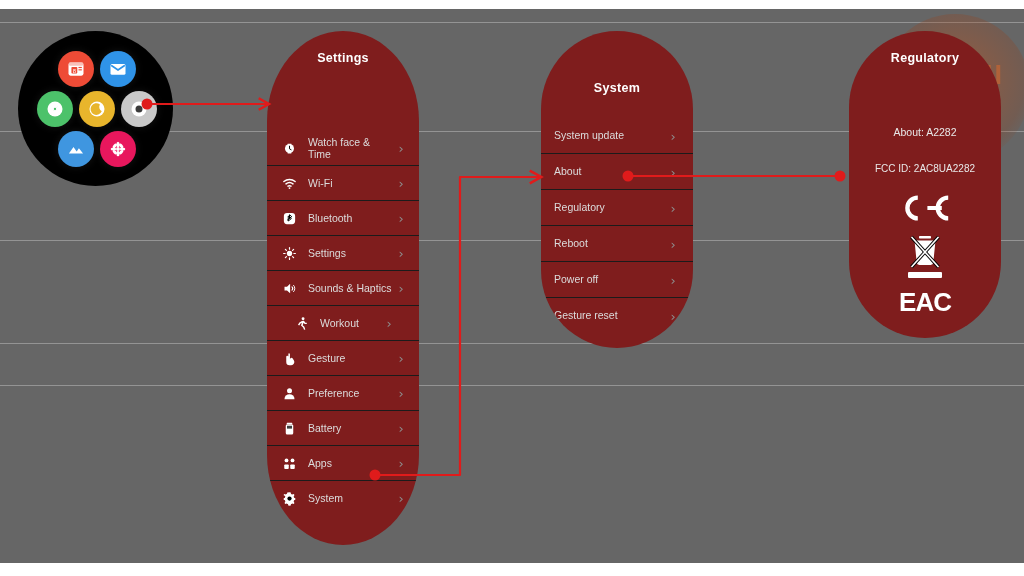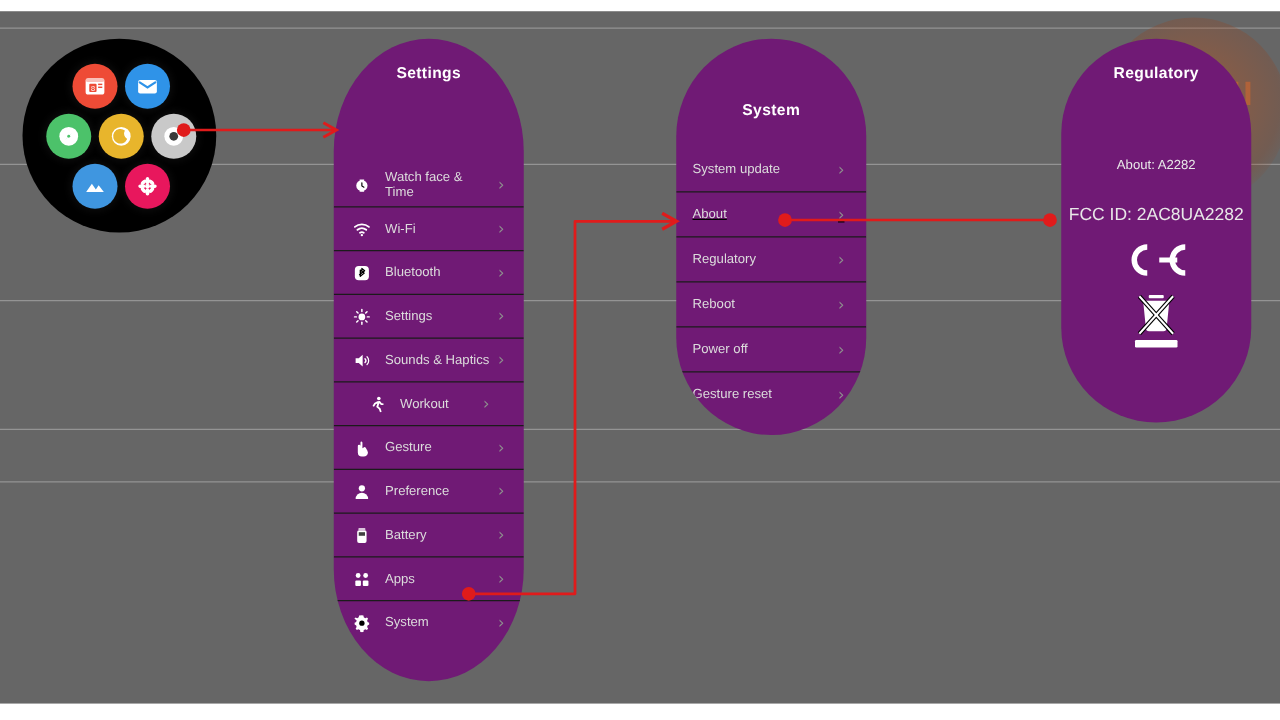--- a/index.html
+++ b/index.html
@@ -49,21 +49,21 @@
   .appicon{
     position:absolute;width:36px;height:36px;border-radius:50%;
     display:flex;align-items:center;justify-content:center;
     box-shadow:0 0 7px 2px rgba(255,255,255,0.05);
   }
   .appicon svg{display:block;}
 
   
   .screen{
     position:absolute;
-    background:#701a75;
+    background:#7f1d1d;
     overflow:hidden;
   }
   .screen-title{
     position:absolute;left:0;width:100%;text-align:center;
     color:#ffffff;font-size:12.5px;font-weight:bold;
     letter-spacing:0.3px;
   }
   .menu{position:absolute;left:0;width:100%;}
   .mrow{
     position:relative;display:flex;align-items:center;
@@ -340,21 +340,21 @@
     <div class="screen-title" style="top:50px;">System</div>
 
     <div class="menu" style="top:87px;">
 
       <div class="mrow" style="height:36px;padding:0 13px;">
         <span class="mlabel" style="padding-left:0;">System update</span>
         <span class="mchev">›</span>
         <span class="mrow-sep"></span>
       </div>
 
-      <div class="mrow" style="height:36px;padding:0 13px;text-decoration:underline;">
+      <div class="mrow" style="height:36px;padding:0 13px;">
         <span class="mlabel" style="padding-left:0;">About</span>
         <span class="mchev">›</span>
         <span class="mrow-sep"></span>
       </div>
 
       <div class="mrow" style="height:36px;padding:0 13px;">
         <span class="mlabel" style="padding-left:0;">Regulatory</span>
         <span class="mchev">›</span>
         <span class="mrow-sep"></span>
       </div>
@@ -377,21 +377,21 @@
       </div>
 
     </div>
   </div>
 
   <div class="screen" style="left:849px;top:31px;width:152px;height:307px;border-radius:76px / 76px;">
     <div class="screen-title" style="top:20px;">Regulatory</div>
 
     <div class="reg-line" style="top:95px;font-size:10.5px;">About: A2282</div>
 
-    <div class="reg-line" style="top:132px;font-size:14px;">FCC ID: 2AC8UA2282</div>
+    <div class="reg-line" style="top:132px;font-size:10px;">FCC ID: 2AC8UA2282</div>
 
     <div style="position:absolute;left:0;top:160px;width:100%;display:flex;justify-content:center;">
       <svg width="56" height="34" viewBox="0 0 70 42" aria-hidden="true">
         <path d="M26 8 A13 13 0 1 0 26 34" stroke="#ffffff" stroke-width="5.5" fill="none" stroke-linecap="butt"></path>
         <path d="M64 8 A13 13 0 1 0 64 34" stroke="#ffffff" stroke-width="5.5" fill="none" stroke-linecap="butt"></path>
         <rect x="38" y="18.5" width="18" height="5" fill="#ffffff"></rect>
       </svg>
     </div>
 
     <div style="position:absolute;left:0;top:204px;width:100%;display:flex;flex-direction:column;align-items:center;">
@@ -401,20 +401,21 @@
           <path d="M4.5 5.5 h21 l-2.2 22 a2.6 2.6 0 0 1 -2.6 2.4 h-11.4 a2.6 2.6 0 0 1 -2.6 -2.4 z"></path>
         </g>
         <path d="M1.5 2 L28.5 32" stroke="#000000" stroke-width="3.4"></path>
         <path d="M28.5 2 L1.5 32" stroke="#000000" stroke-width="3.4"></path>
         <path d="M1.5 2 L28.5 32" stroke="#ffffff" stroke-width="1.6"></path>
         <path d="M28.5 2 L1.5 32" stroke="#ffffff" stroke-width="1.6"></path>
       </svg>
       <div style="width:34px;height:6px;background:#ffffff;margin-top:3px;border-radius:1px;"></div>
     </div>
 
+    <div class="reg-line" style="top:256px;font-size:26px;font-weight:bold;letter-spacing:-1px;font-family:'Liberation Sans',sans-serif;color:#ffffff;">EAC</div>
   </div>
 
   <svg id="wires" viewBox="0 0 1024 576">
     <defs>
       <marker id="ah" viewBox="0 0 12 12" refX="9" refY="6" markerWidth="7" markerHeight="7" orient="auto">
         <path d="M1 1 L10 6 L1 11" fill="none" stroke="#e01b1b" stroke-width="2"></path>
       </marker>
     </defs>
 
     <g>

